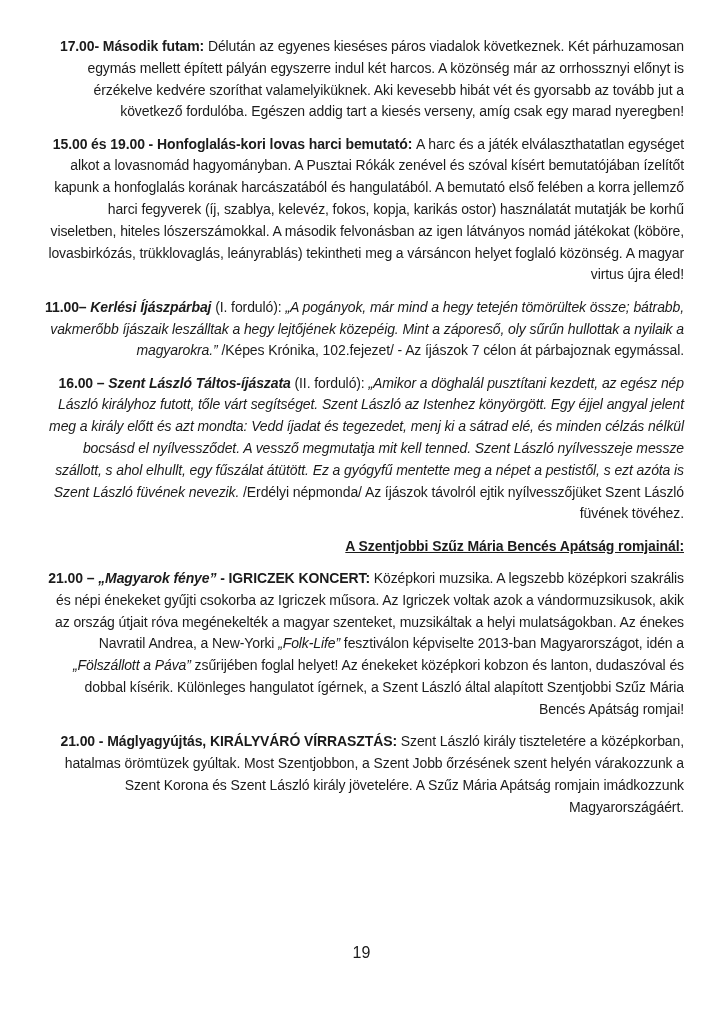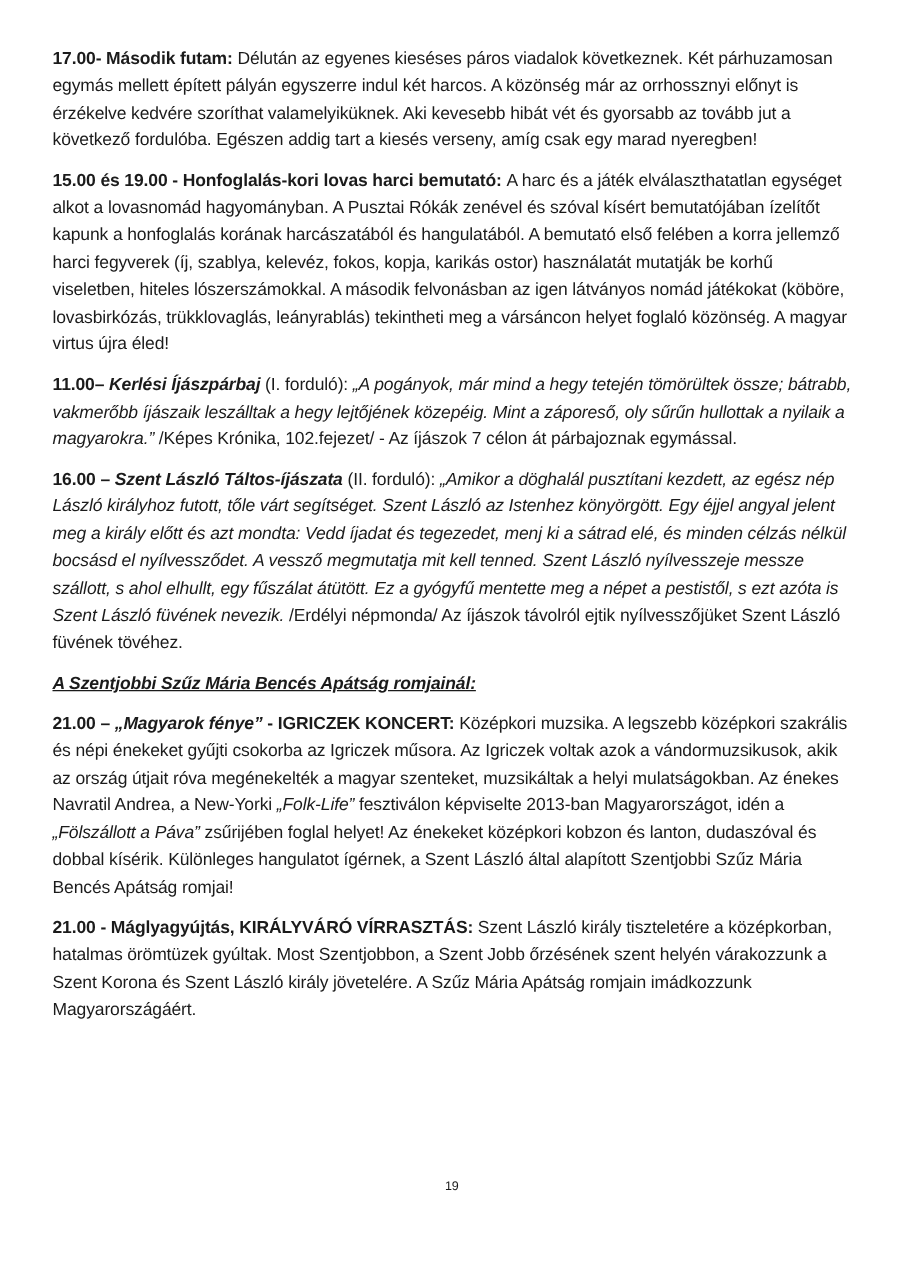--- a/index.html
+++ b/index.html
@@ -21,32 +21,32 @@
     position: absolute;
     left: 42px;
     top: 36px;
     width: 642px;
     font-size: 14px;
     line-height: 21.8px;
     letter-spacing: -0.1px;
     color: #1b1b1b;
     text-align: left;
   }
-  p.para { margin: 0 0 10.5px 0; }
+  p.para { margin: 0 0 10.5px 0; text-align: right; }
   .s-b  { font-weight: bold; }
   .s-i  { font-style: italic; }
   .s-bi { font-weight: bold; font-style: italic; }
-  .s-u  { font-weight: bold; text-decoration: underline; font-style: italic; }
+  .s-u  { font-weight: bold; text-decoration: underline; }
   .footer {
     position: absolute;
     left: 0;
     top: 944px;
     width: 723px;
     text-align: center;
-    font-size: 10px;
+    font-size: 16px;
     color: #1b1b1b;
   }
 </style>
 </head>
 <body>
 
 <div class="page">
   <div class="content">
 
     <p class="para"><span class="s-b">17.00- Második futam: </span><span>Délután az egyenes kieséses páros viadalok következnek. Két párhuzamosan egymás mellett épített pályán egyszerre indul két harcos. A közönség már az orrhossznyi előnyt is érzékelve kedvére szoríthat valamelyiküknek. Aki kevesebb hibát vét és gyorsabb az tovább jut a következő fordulóba. Egészen addig tart a kiesés verseny, amíg csak egy marad nyeregben!</span></p>

